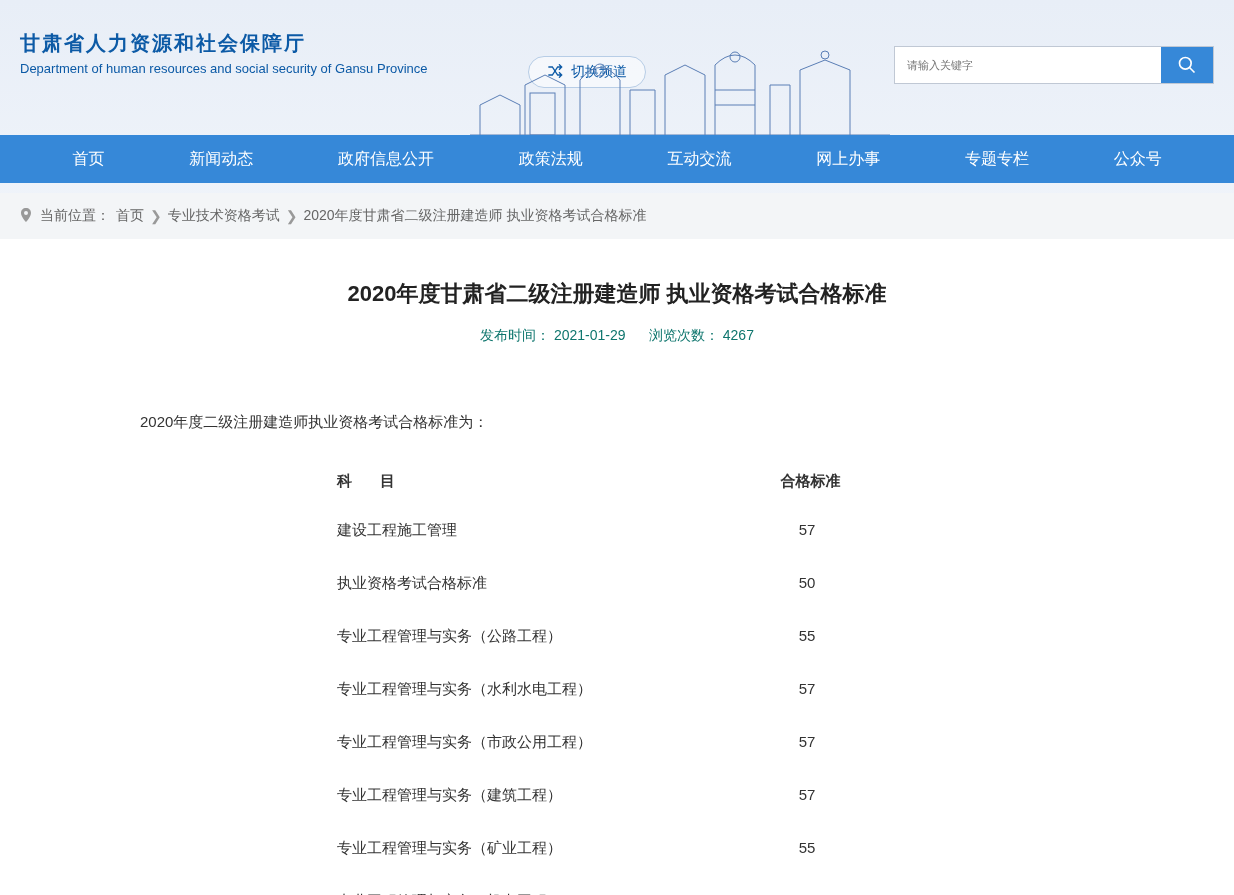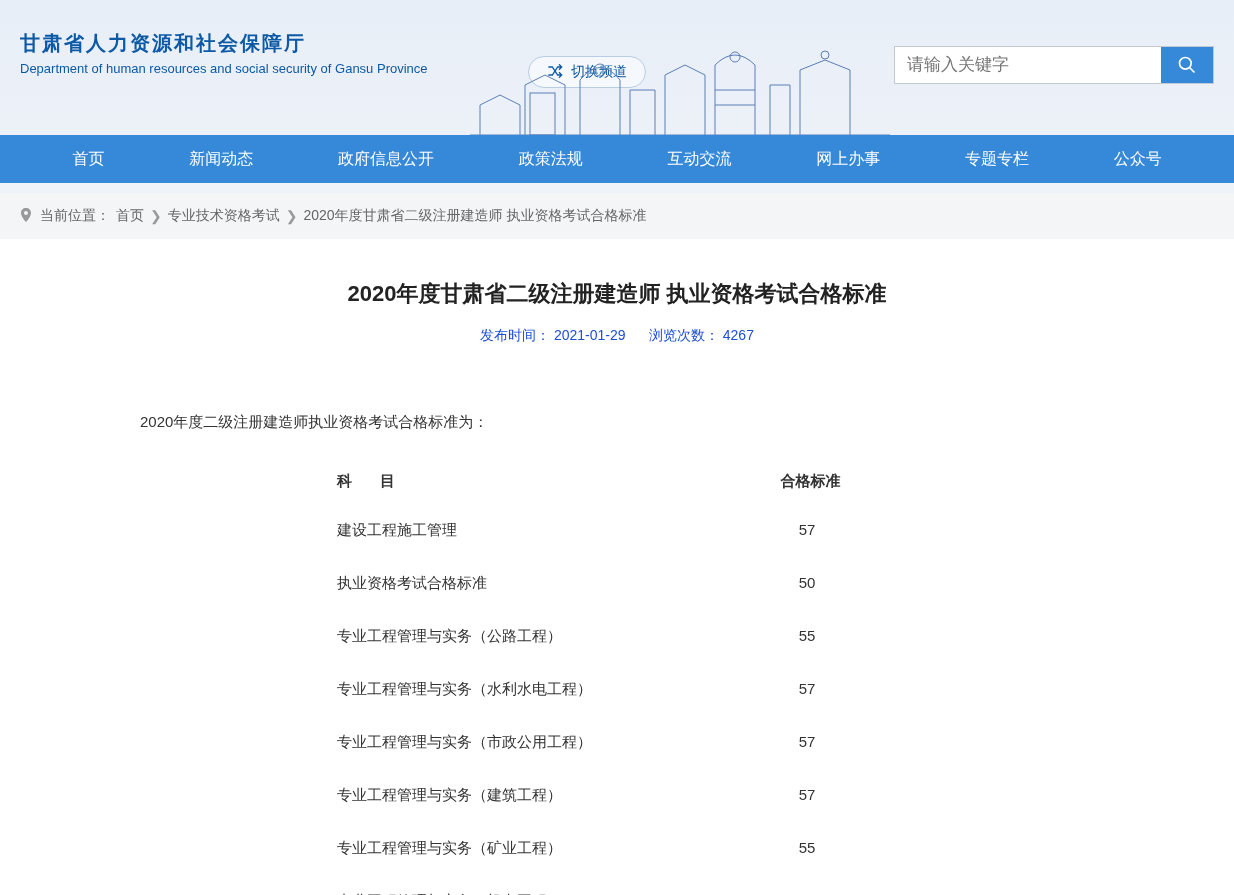--- a/index.html
+++ b/index.html
@@ -59,21 +59,21 @@
   display: flex;
   border: 1px solid #c0c8d4;
   height: 38px;
   width: 320px;
   background: #fff;
 }
 .search-input {
   flex: 1;
   border: none;
   padding: 0 12px;
-  font-size: 17px;
+  font-size: 11px;
   color: #666;
   outline: none;
 }
 .search-btn {
   width: 52px;
   background: #3688d8;
   border: none;
   cursor: pointer;
   display: flex;
   align-items: center;
@@ -126,21 +126,21 @@
 .article-title {
   text-align: center;
   font-size: 22px;
   font-weight: bold;
   color: #222;
   margin-top: 20px;
 }
 .article-meta {
   text-align: center;
   font-size: 14px;
-  color: #1d4ed8;
+  color: #0f766e;
   margin-top: 18px;
 }
 .article-body {
   margin-top: 60px;
   font-size: 15px;
   color: #333;
   line-height: 2.2;
   padding: 0 30px;
 }
 .intro {

